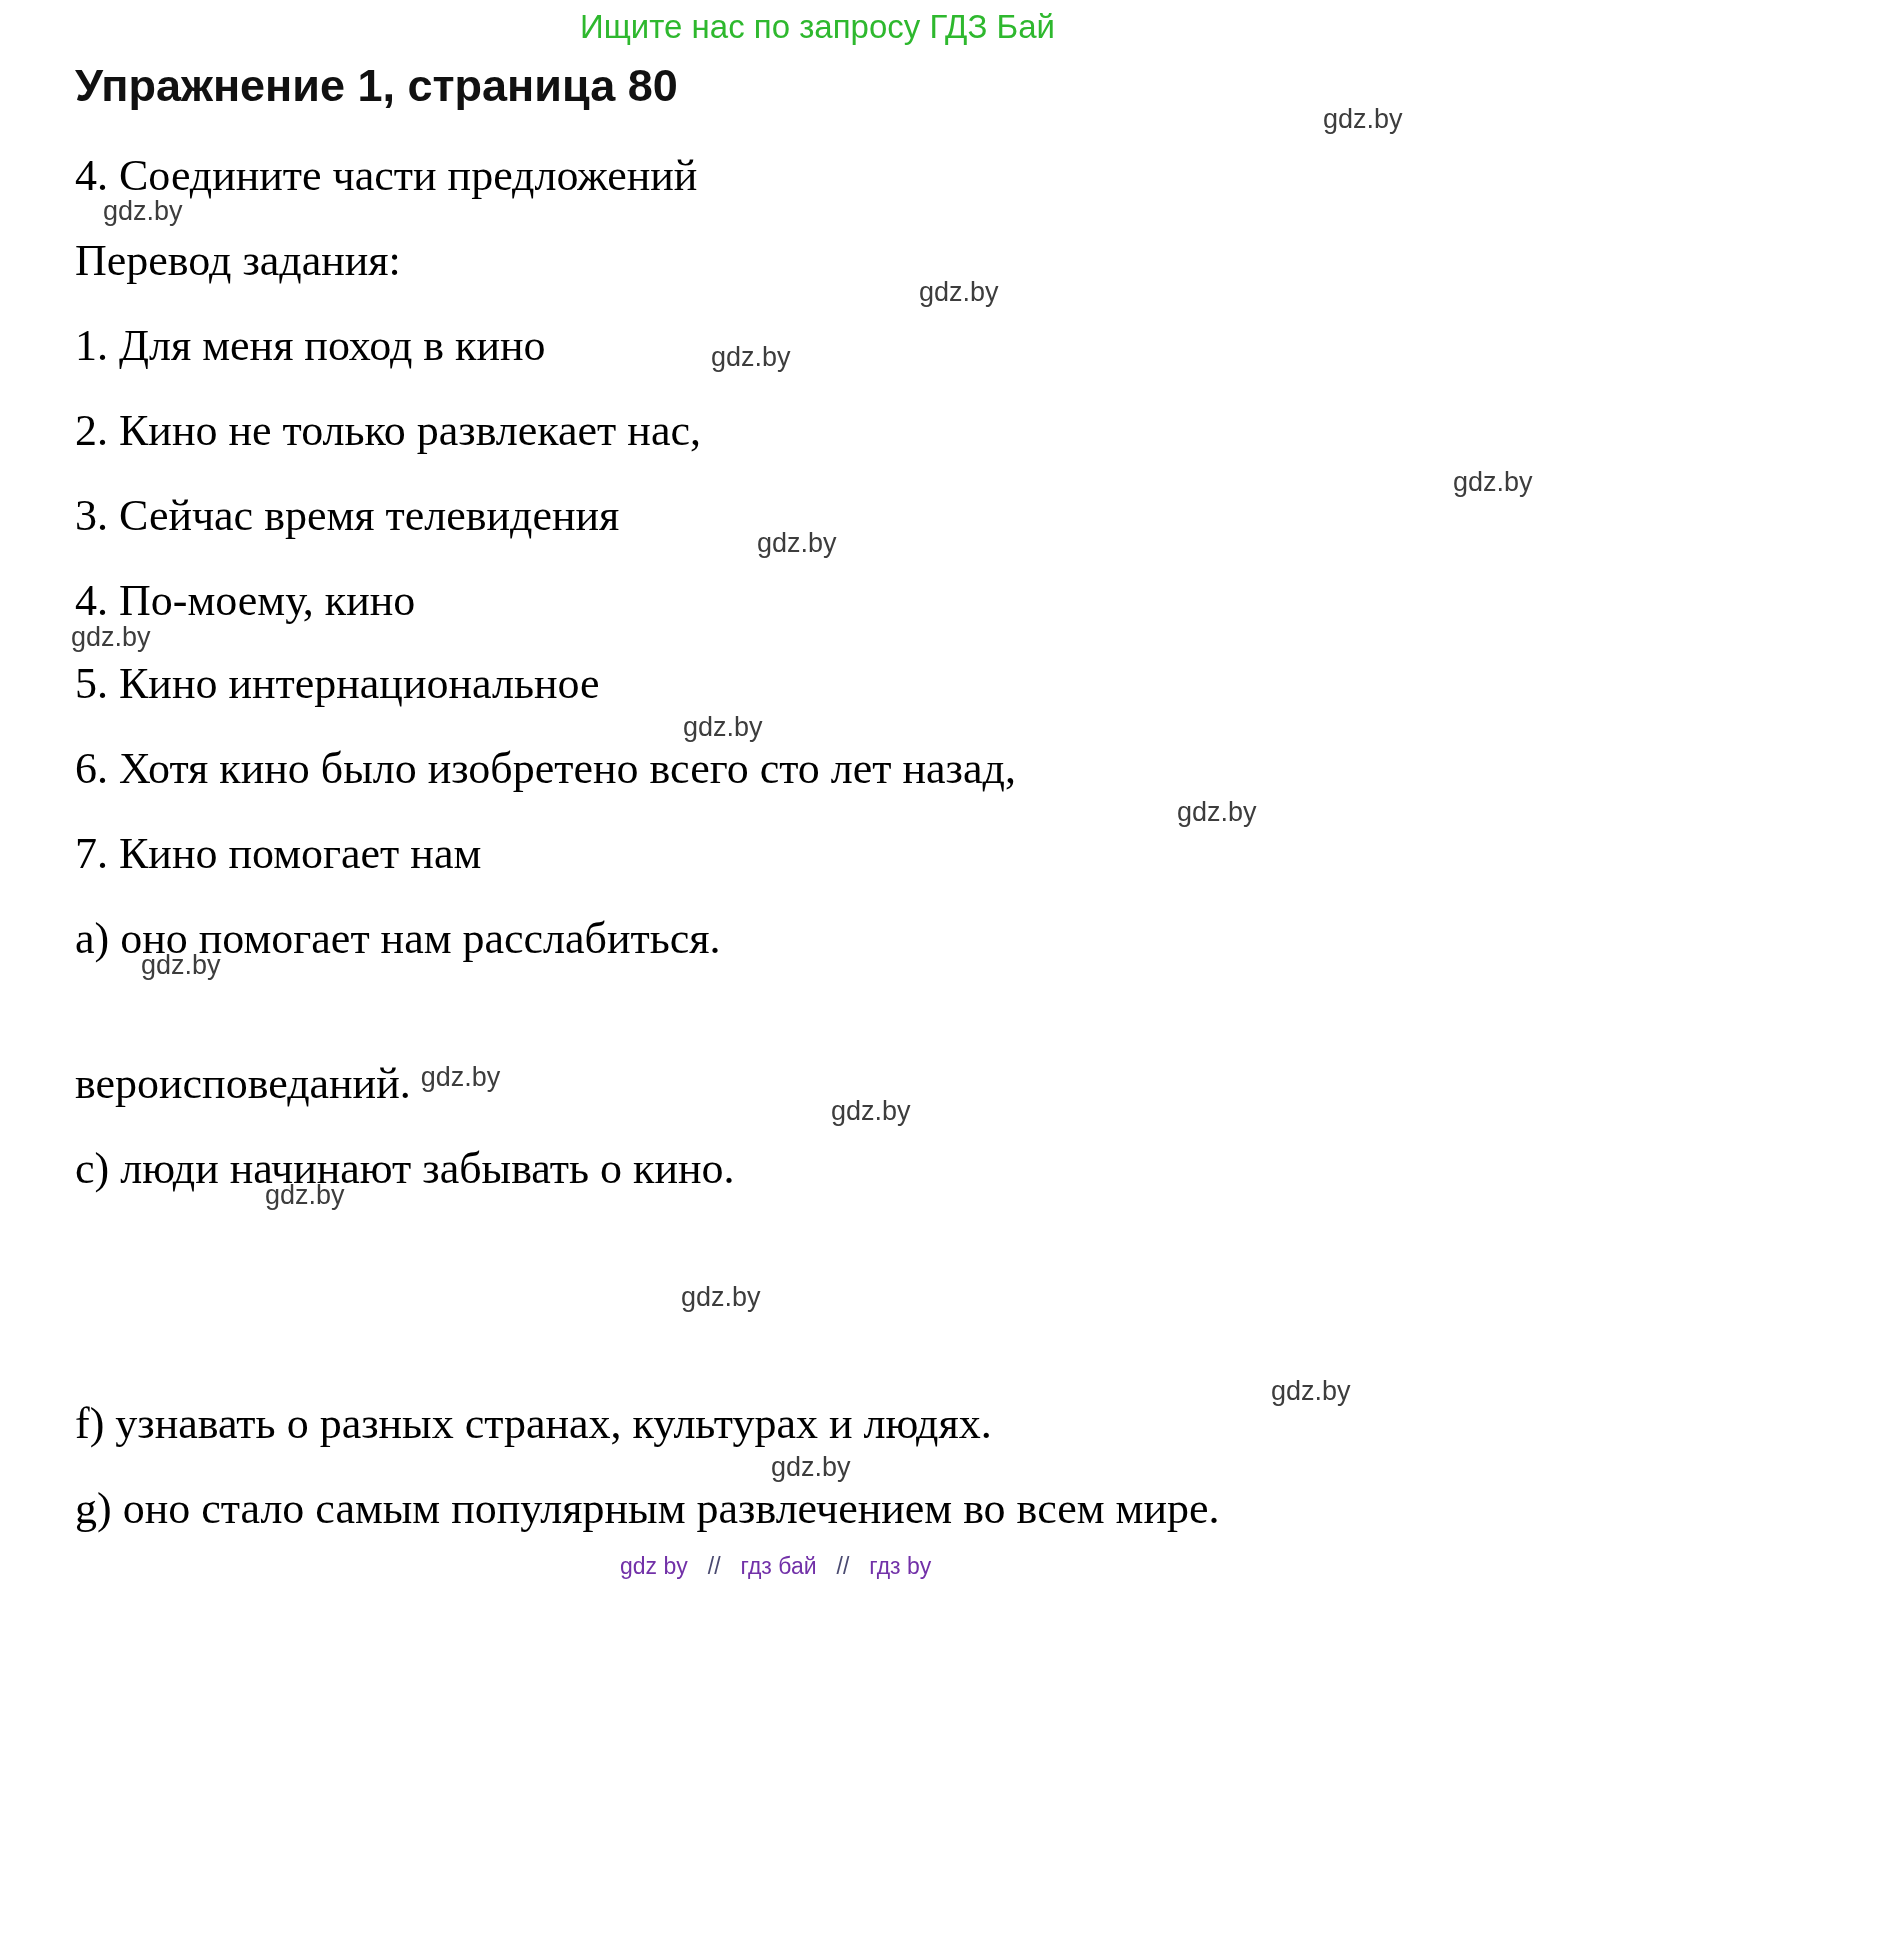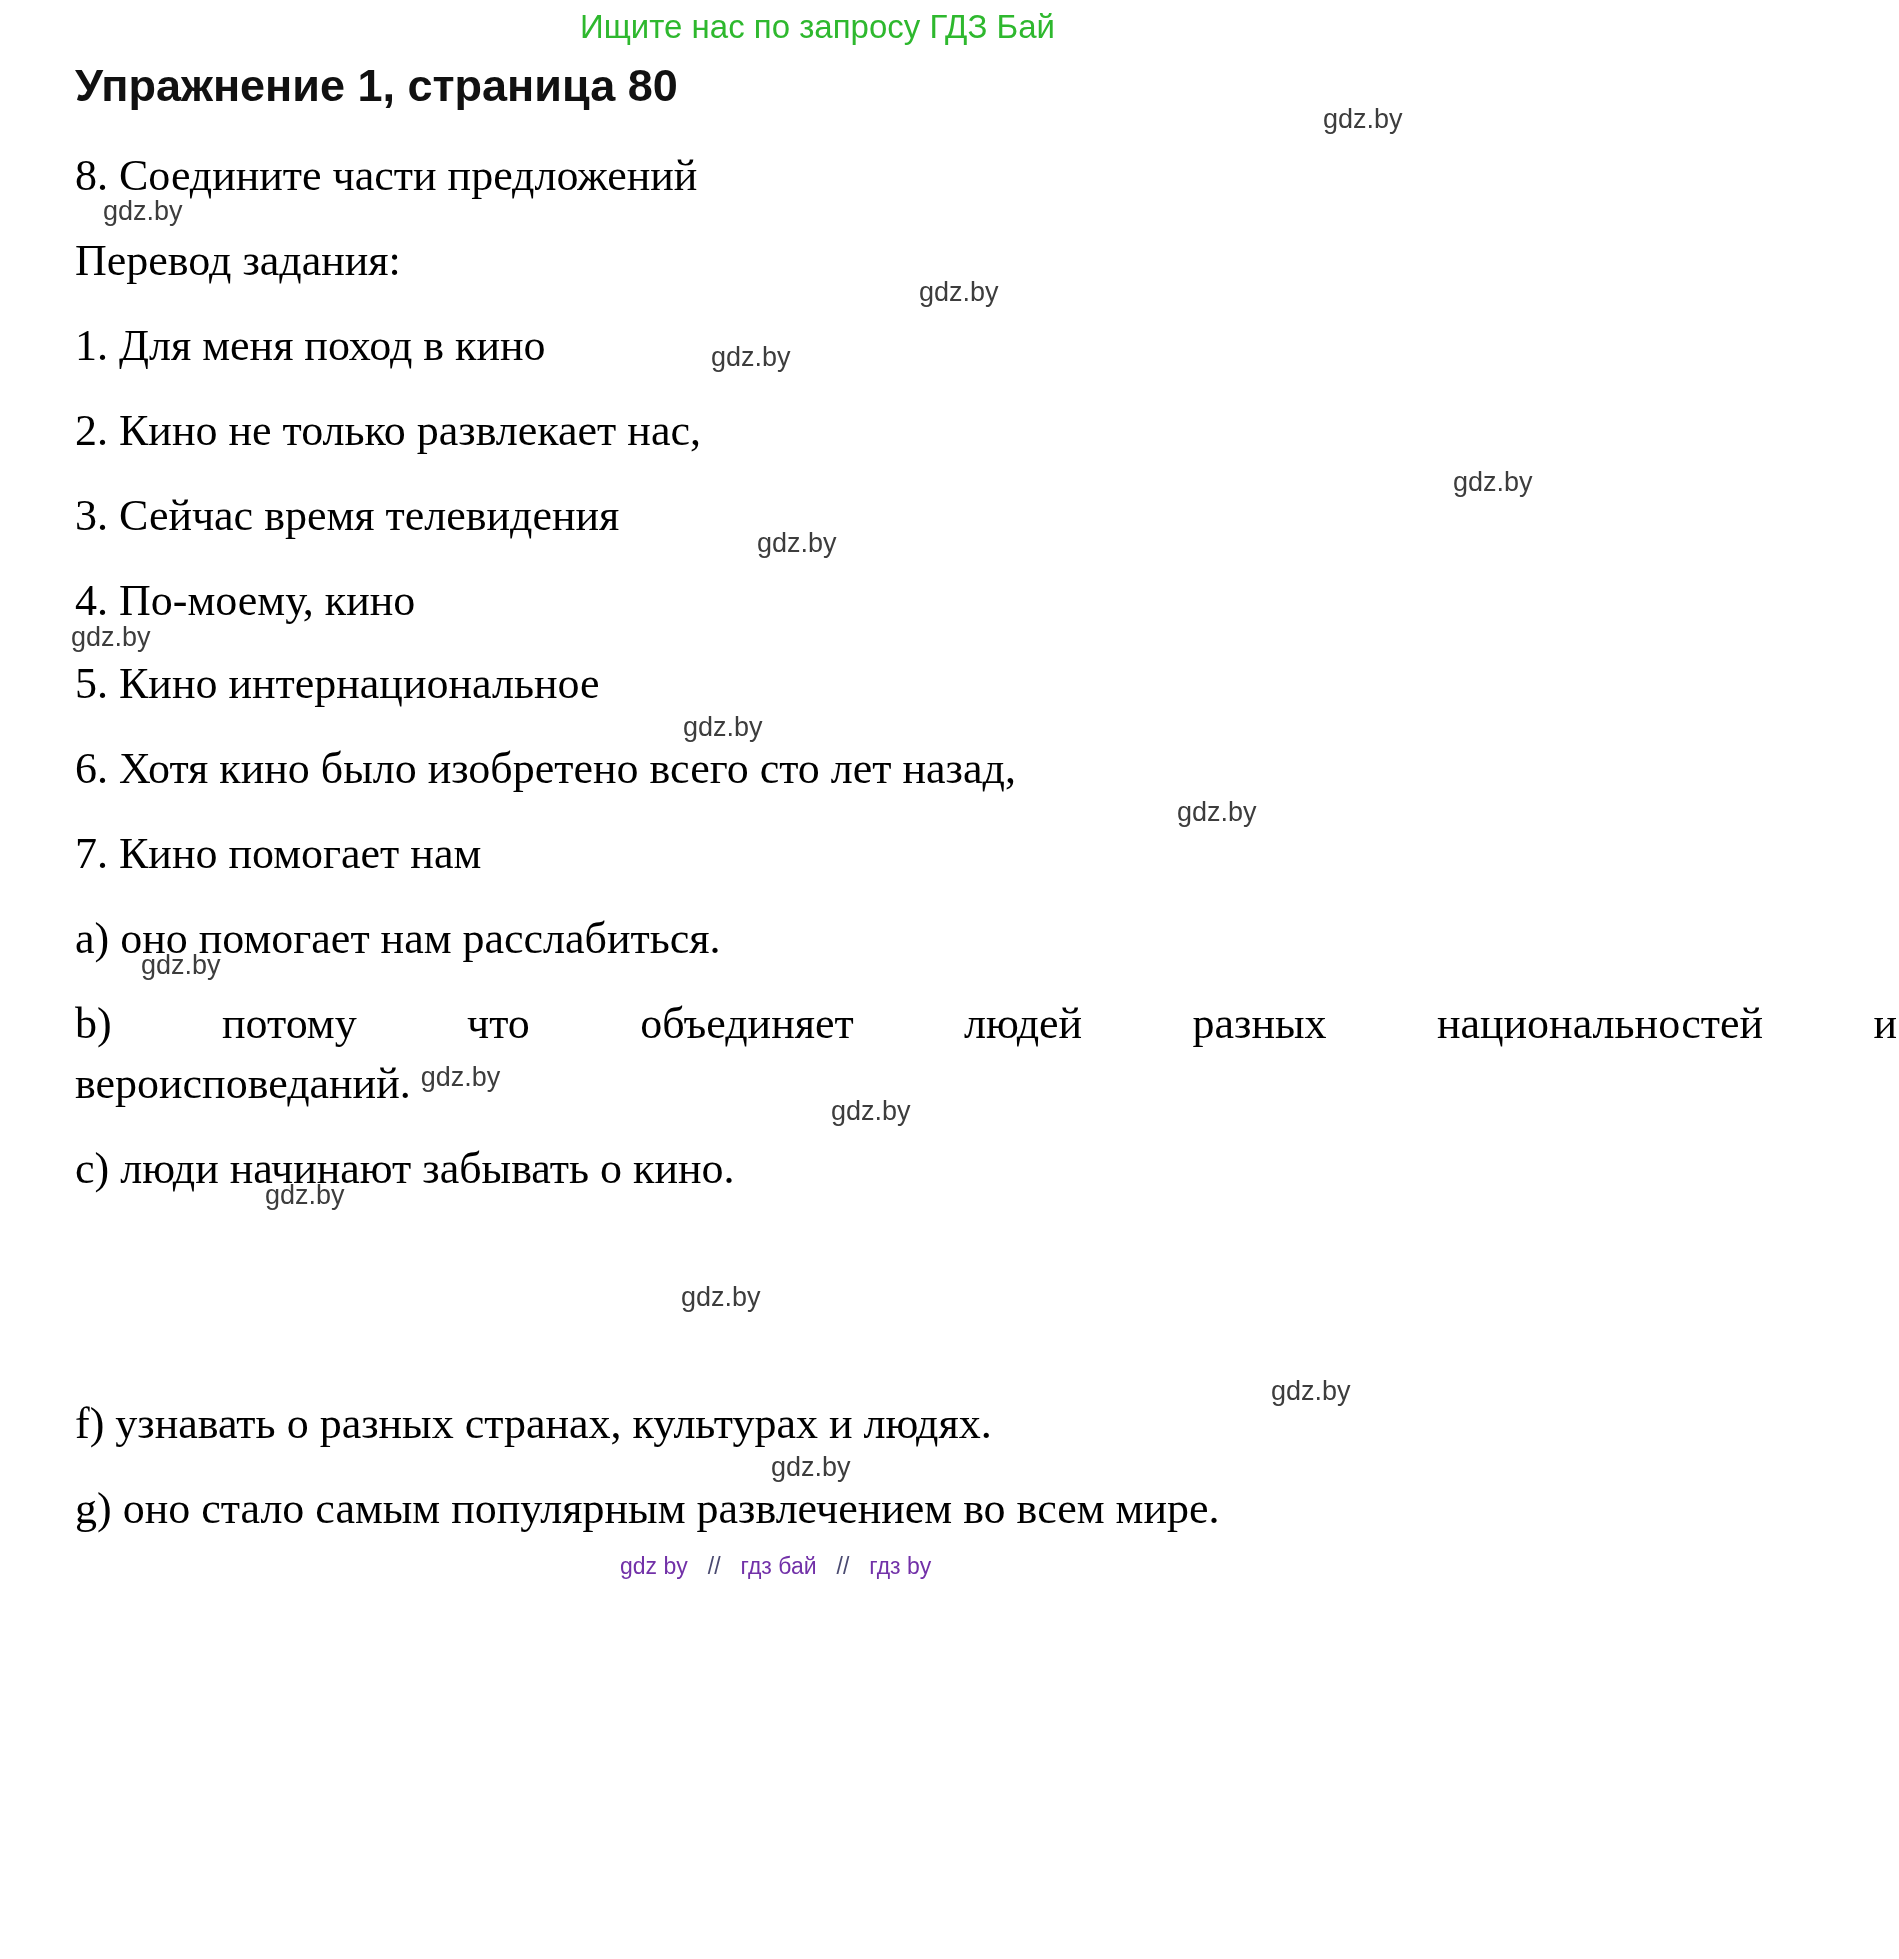--- a/index.html
+++ b/index.html
@@ -84,35 +84,34 @@
 </style>
 </head>
 <body>
 
 <div class="page">
 
   <div class="banner">Ищите нас по запросу ГДЗ Бай</div>
 
   <h1 class="title">Упражнение 1, страница 80</h1>
 
-  <p class="line" style="top:150px">8. Соедините части предложений</p>
+  <p class="line" style="top:150px">4. Соедините части предложений</p>
 
   <p class="line" style="top:235px">Перевод задания:</p>
 
   <p class="line" style="top:320px">1. Для меня поход в кино</p>
   <p class="line" style="top:405px">2. Кино не только развлекает нас,</p>
   <p class="line" style="top:490px">3. Сейчас время телевидения</p>
   <p class="line" style="top:575px">4. По-моему, кино</p>
   <p class="line" style="top:658px">5. Кино интернациональное</p>
   <p class="line" style="top:743px">6. Хотя кино было изобретено всего сто лет назад,</p>
   <p class="line" style="top:828px">7. Кино помогает нам</p>
 
   <p class="line" style="top:913px">a) оно помогает нам расслабиться.</p>
 
-  <p class="line jline" style="top:998px">b) потому что объединяет людей разных национальностей и</p>
   <p class="line" style="top:1058px"><span>вероисповеданий.</span><span class="inline-wm">gdz.by</span></p>
 
   <p class="line" style="top:1143px">c) люди начинают забывать о кино.</p>
   <p class="line" style="top:1398px">f) узнавать о разных странах, культурах и людях.</p>
   <p class="line" style="top:1483px">g) оно стало самым популярным развлечением во всем мире.</p>
 
   <span class="wm" style="top:104px;  left:1288px">gdz.by</span>
   <span class="wm" style="top:196px;  left:68px">gdz.by</span>
   <span class="wm" style="top:277px;  left:884px">gdz.by</span>
   <span class="wm" style="top:342px;  left:676px">gdz.by</span>

